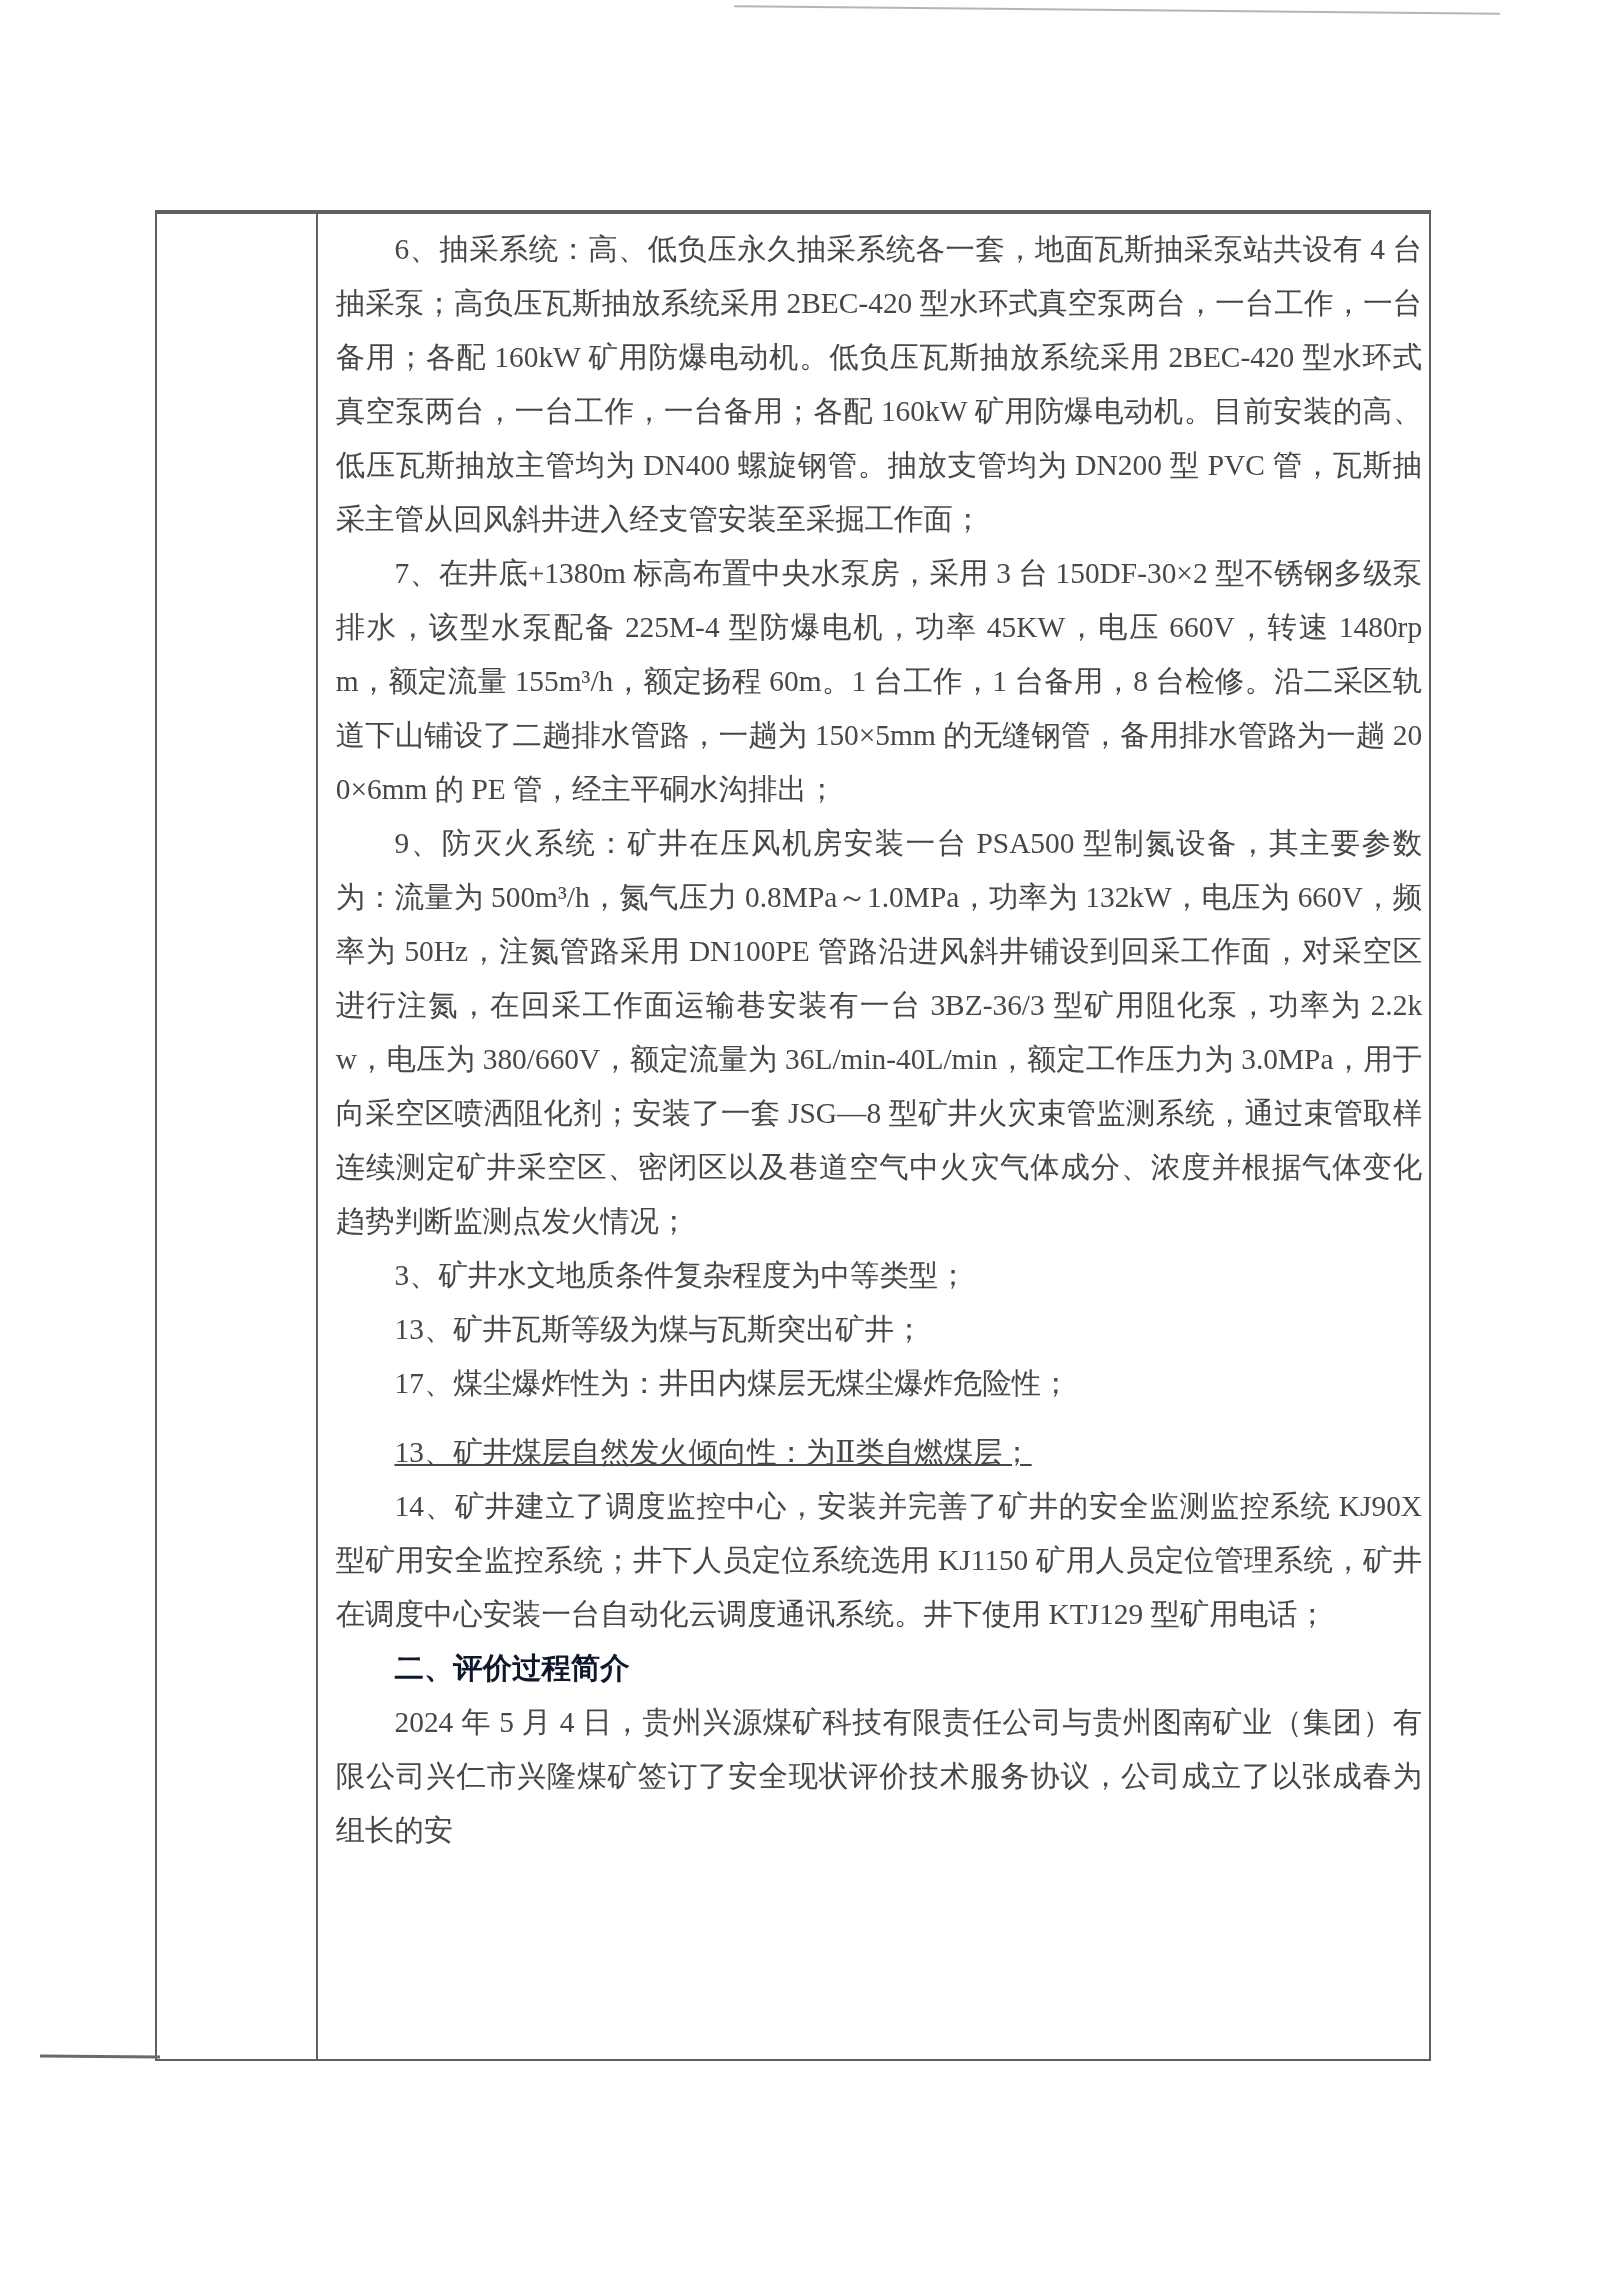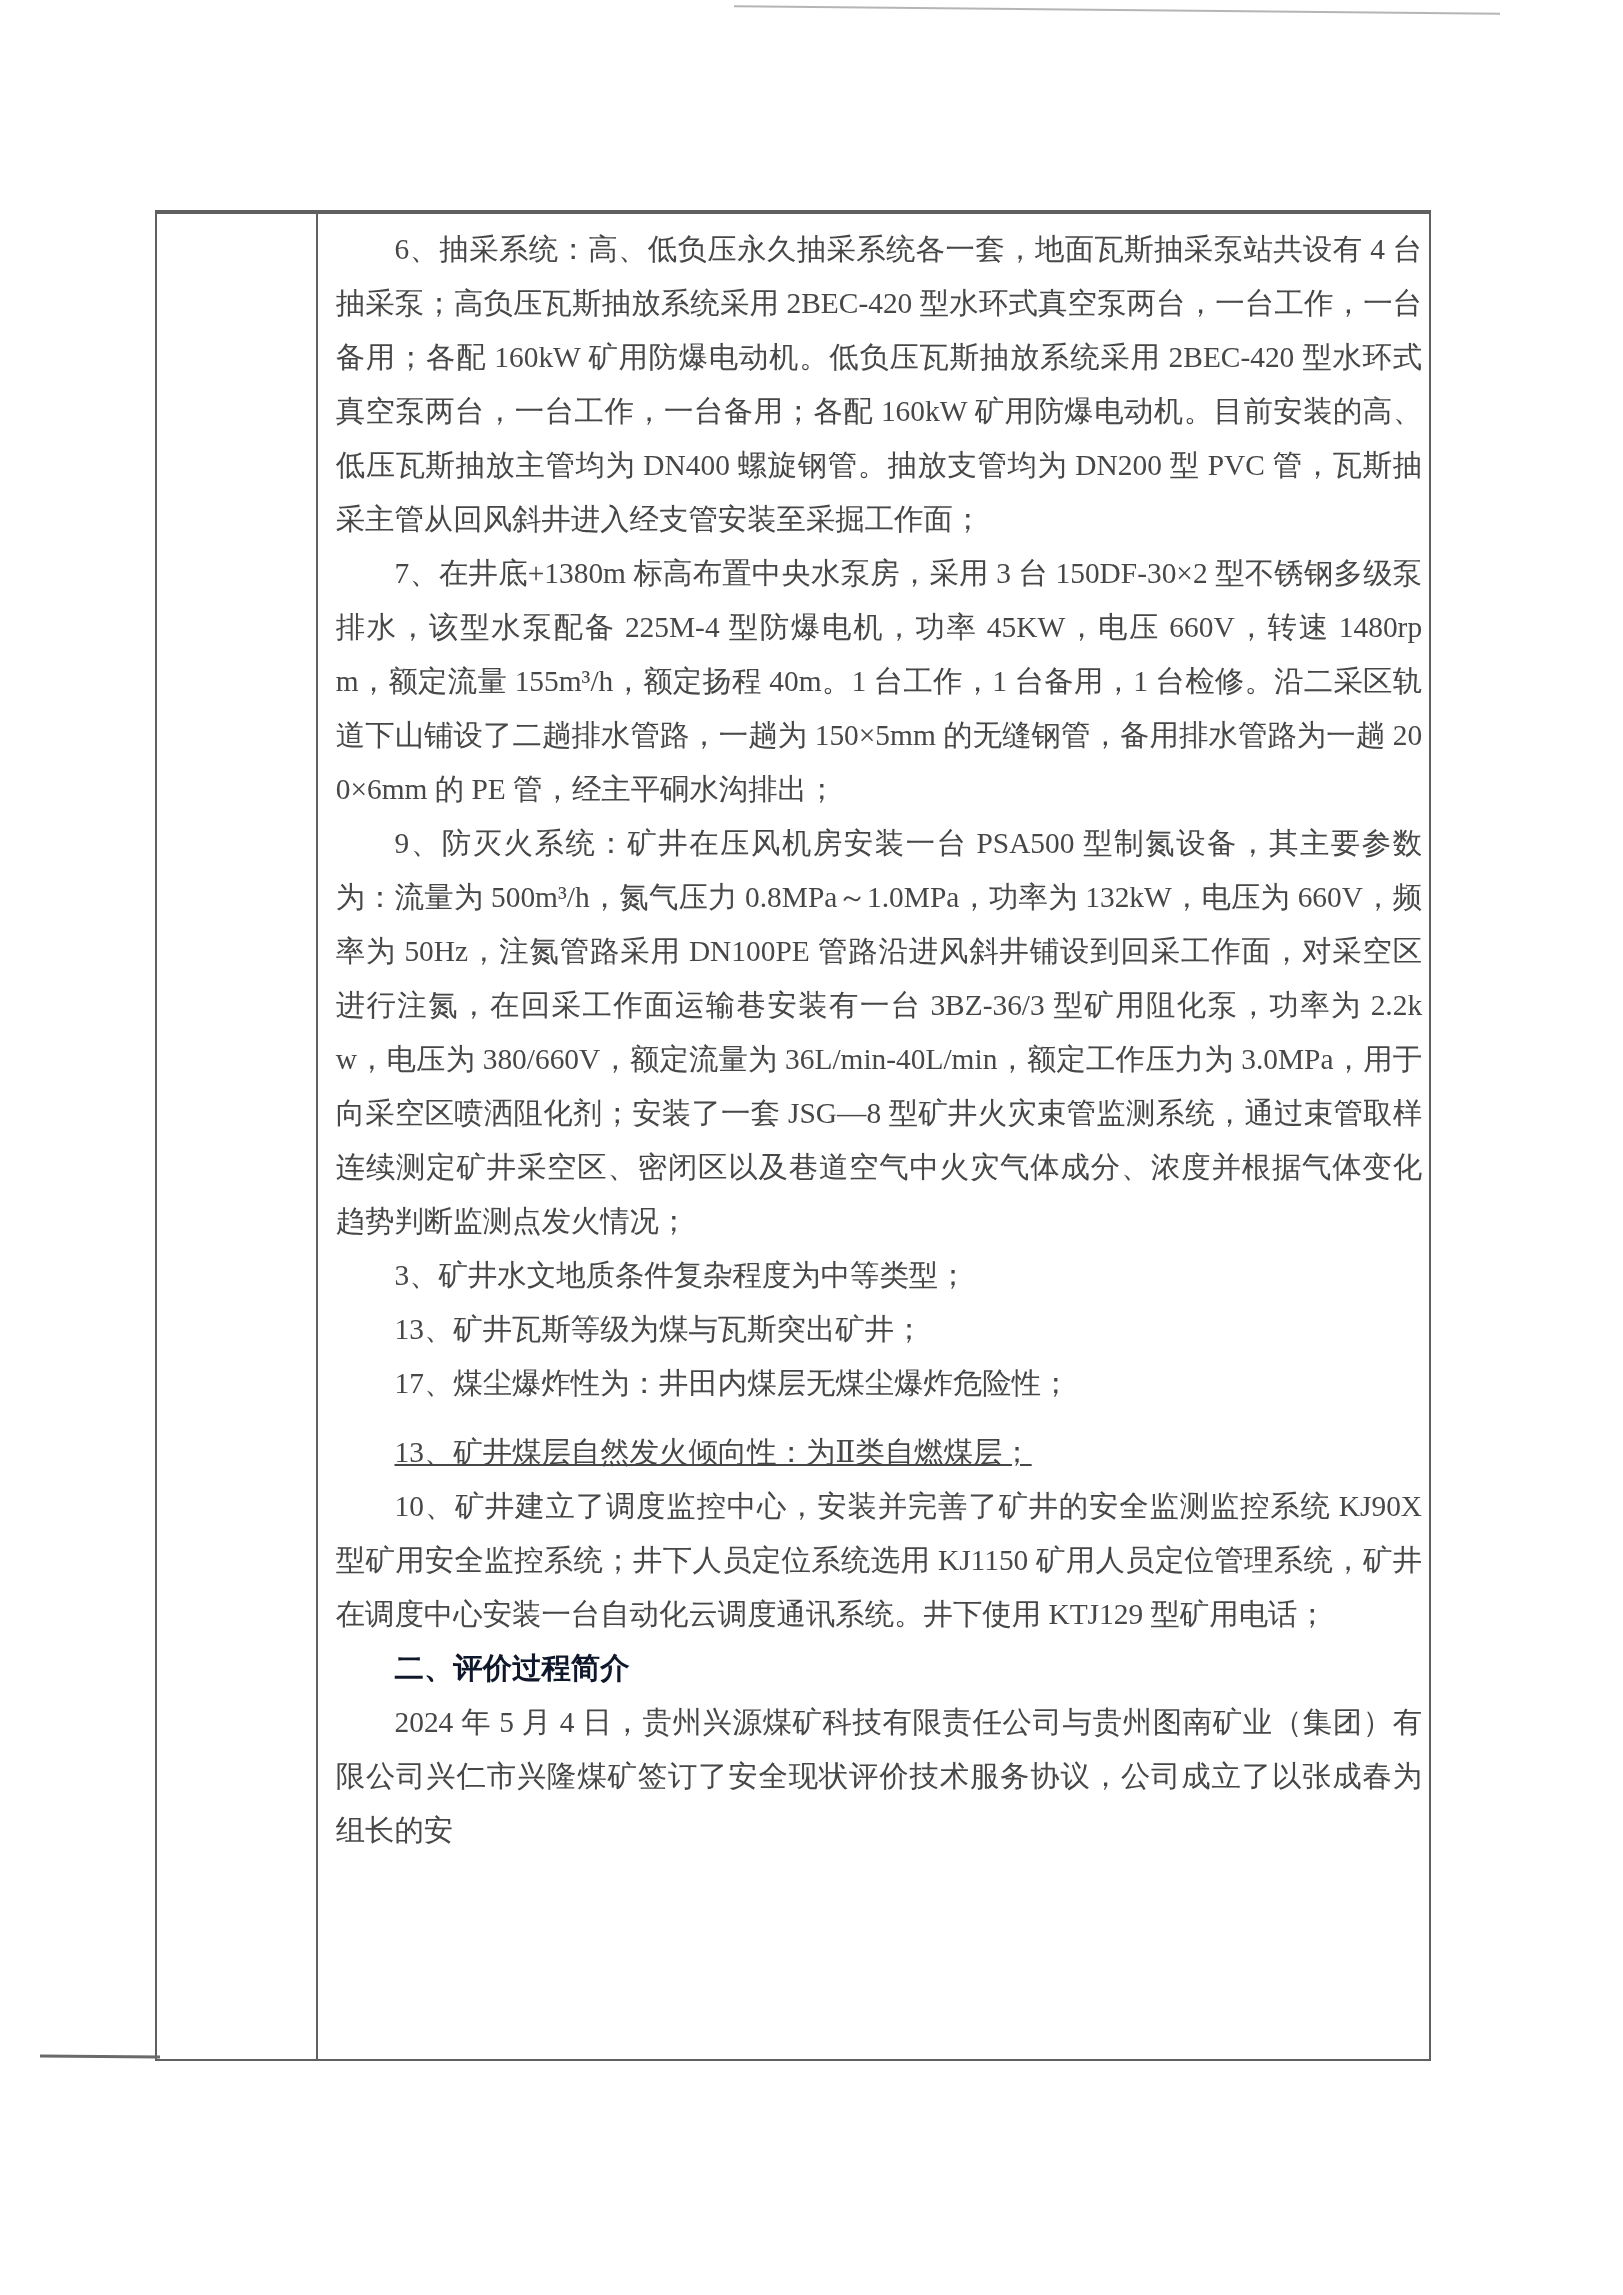--- a/index.html
+++ b/index.html
@@ -85,27 +85,27 @@
 
 <div class="page">
 
   <div class="scan-artifact-top"></div>
 
   <div class="content-table">
     <div class="table-left-column"></div>
 
     <div class="table-main-column">
       <p class="para">6、抽采系统：高、低负压永久抽采系统各一套，地面瓦斯抽采泵站共设有 4 台抽采泵；高负压瓦斯抽放系统采用 2BEC-420 型水环式真空泵两台，一台工作，一台备用；各配 160kW 矿用防爆电动机。低负压瓦斯抽放系统采用 2BEC-420 型水环式真空泵两台，一台工作，一台备用；各配 160kW 矿用防爆电动机。目前安装的高、低压瓦斯抽放主管均为 DN400 螺旋钢管。抽放支管均为 DN200 型 PVC 管，瓦斯抽采主管从回风斜井进入经支管安装至采掘工作面；</p>
-      <p class="para">7、在井底+1380m 标高布置中央水泵房，采用 3 台 150DF-30×2 型不锈钢多级泵排水，该型水泵配备 225M-4 型防爆电机，功率 45KW，电压 660V，转速 1480rpm，额定流量 155m³/h，额定扬程 40m。1 台工作，1 台备用，1 台检修。沿二采区轨道下山铺设了二趟排水管路，一趟为 150×5mm 的无缝钢管，备用排水管路为一趟 200×6mm 的 PE 管，经主平硐水沟排出；</p>
+      <p class="para">7、在井底+1380m 标高布置中央水泵房，采用 3 台 150DF-30×2 型不锈钢多级泵排水，该型水泵配备 225M-4 型防爆电机，功率 45KW，电压 660V，转速 1480rpm，额定流量 155m³/h，额定扬程 60m。1 台工作，1 台备用，8 台检修。沿二采区轨道下山铺设了二趟排水管路，一趟为 150×5mm 的无缝钢管，备用排水管路为一趟 200×6mm 的 PE 管，经主平硐水沟排出；</p>
       <p class="para">9、防灭火系统：矿井在压风机房安装一台 PSA500 型制氮设备，其主要参数为：流量为 500m³/h，氮气压力 0.8MPa～1.0MPa，功率为 132kW，电压为 660V，频率为 50Hz，注氮管路采用 DN100PE 管路沿进风斜井铺设到回采工作面，对采空区进行注氮，在回采工作面运输巷安装有一台 3BZ-36/3 型矿用阻化泵，功率为 2.2kw，电压为 380/660V，额定流量为 36L/min-40L/min，额定工作压力为 3.0MPa，用于向采空区喷洒阻化剂；安装了一套 JSG—8 型矿井火灾束管监测系统，通过束管取样连续测定矿井采空区、密闭区以及巷道空气中火灾气体成分、浓度并根据气体变化趋势判断监测点发火情况；</p>
       <p class="para">3、矿井水文地质条件复杂程度为中等类型；</p>
       <p class="para">13、矿井瓦斯等级为煤与瓦斯突出矿井；</p>
       <p class="para">17、煤尘爆炸性为：井田内煤层无煤尘爆炸危险性；</p>
       <p class="para gap-above">13、矿井煤层自然发火倾向性：为Ⅱ类自燃煤层；</p>
-      <p class="para">10、矿井建立了调度监控中心，安装并完善了矿井的安全监测监控系统 KJ90X 型矿用安全监控系统；井下人员定位系统选用 KJ1150 矿用人员定位管理系统，矿井在调度中心安装一台自动化云调度通讯系统。井下使用 KTJ129 型矿用电话；</p>
+      <p class="para">14、矿井建立了调度监控中心，安装并完善了矿井的安全监测监控系统 KJ90X 型矿用安全监控系统；井下人员定位系统选用 KJ1150 矿用人员定位管理系统，矿井在调度中心安装一台自动化云调度通讯系统。井下使用 KTJ129 型矿用电话；</p>
       <p class="para heading">二、评价过程简介</p>
       <p class="para">2024 年 5 月 4 日，贵州兴源煤矿科技有限责任公司与贵州图南矿业（集团）有限公司兴仁市兴隆煤矿签订了安全现状评价技术服务协议，公司成立了以张成春为组长的安</p>
     </div>
   </div>
 
   <div class="scan-artifact-bottom"></div>
 
 </div>
 
 

